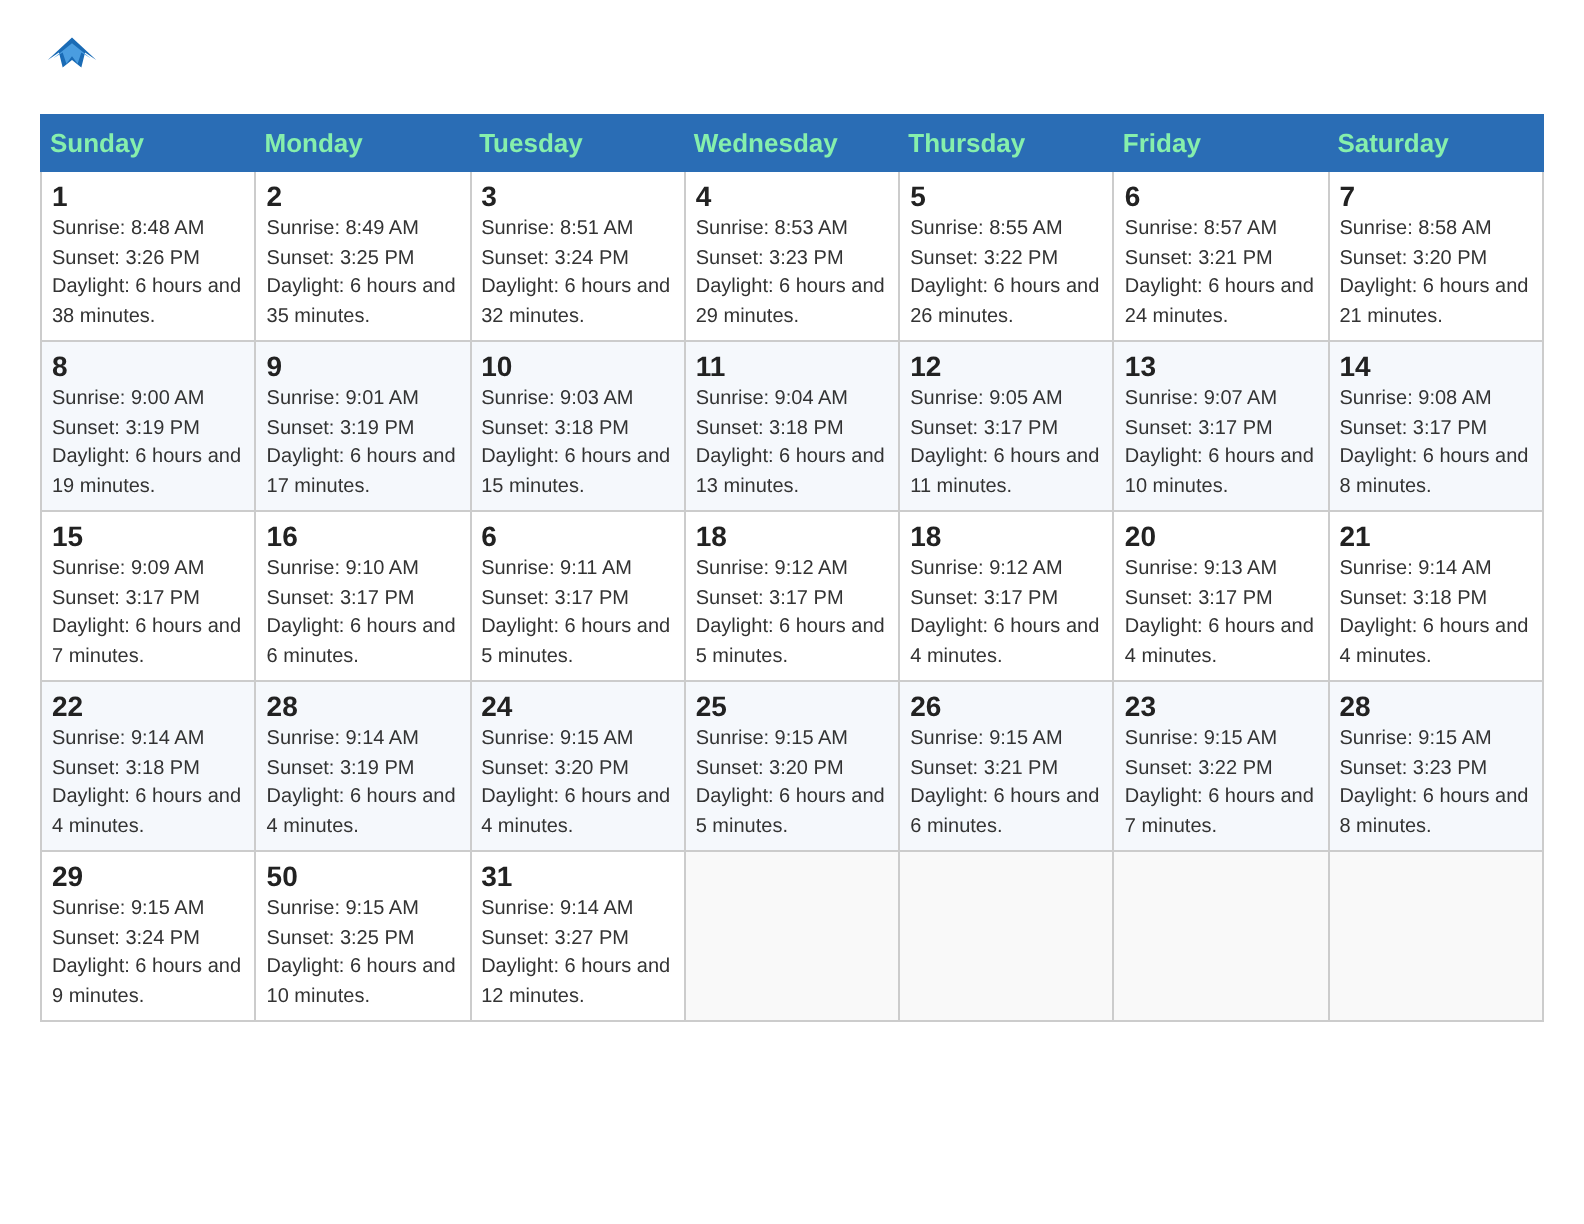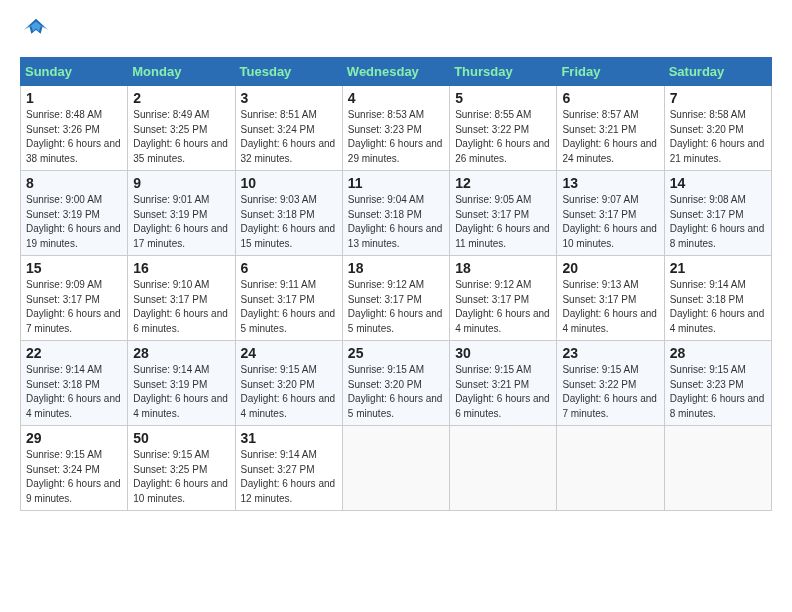--- a/index.html
+++ b/index.html
@@ -226,21 +226,21 @@
       </td>
         <td>
         <span class="day-number">24</span>
         <span class="day-detail">Sunrise: 9:15 AM<br>Sunset: 3:20 PM<br>Daylight: 6 hours and 4 minutes.</span>
       </td>
         <td>
         <span class="day-number">25</span>
         <span class="day-detail">Sunrise: 9:15 AM<br>Sunset: 3:20 PM<br>Daylight: 6 hours and 5 minutes.</span>
       </td>
         <td>
-        <span class="day-number">30</span>
+        <span class="day-number">26</span>
         <span class="day-detail">Sunrise: 9:15 AM<br>Sunset: 3:21 PM<br>Daylight: 6 hours and 6 minutes.</span>
       </td>
         <td>
         <span class="day-number">23</span>
         <span class="day-detail">Sunrise: 9:15 AM<br>Sunset: 3:22 PM<br>Daylight: 6 hours and 7 minutes.</span>
       </td>
         <td>
         <span class="day-number">28</span>
         <span class="day-detail">Sunrise: 9:15 AM<br>Sunset: 3:23 PM<br>Daylight: 6 hours and 8 minutes.</span>
       </td>

